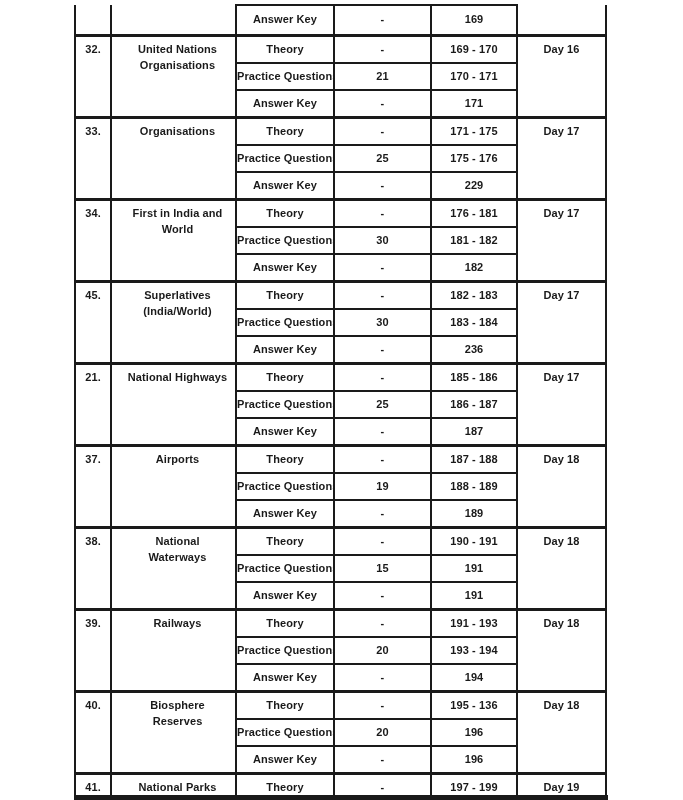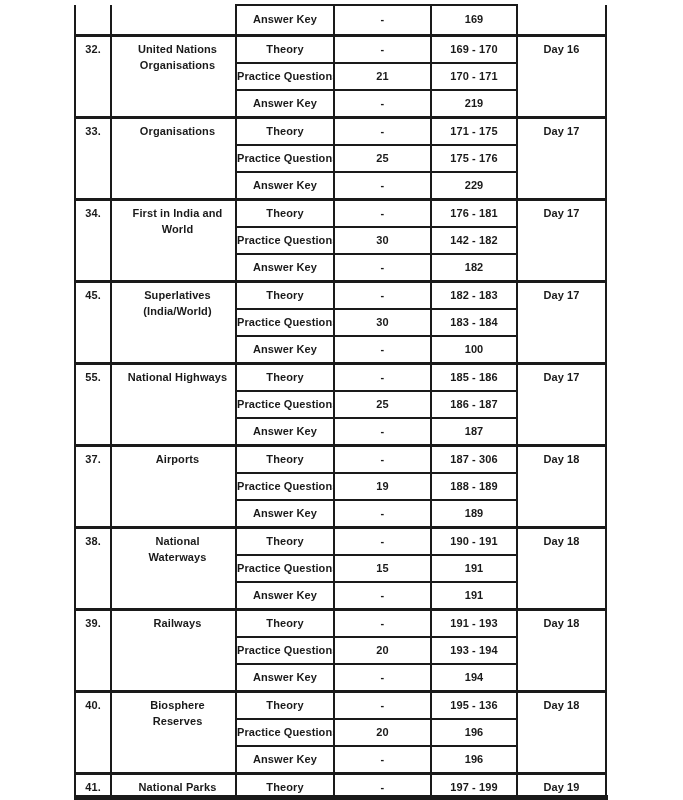--- a/index.html
+++ b/index.html
@@ -100,21 +100,21 @@
           <td class="day" rowspan="3">Day 16</td>
         </tr>
         <tr>
           <td class="type">Practice Questions</td>
           <td class="count">21</td>
           <td class="pages">170 - 171</td>
         </tr>
         <tr>
           <td class="type">Answer Key</td>
           <td class="count">-</td>
-          <td class="pages">219</td>
+          <td class="pages">171</td>
         </tr>
         <tr class="blk">
           <td class="num" rowspan="3">33.</td>
           <td class="name" rowspan="3">Organisations</td>
           <td class="type">Theory</td>
           <td class="count">-</td>
           <td class="pages">171 - 175</td>
           <td class="day" rowspan="3">Day 17</td>
         </tr>
         <tr>
@@ -131,21 +131,21 @@
           <td class="num" rowspan="3">34.</td>
           <td class="name" rowspan="3">First in India and World</td>
           <td class="type">Theory</td>
           <td class="count">-</td>
           <td class="pages">176 - 181</td>
           <td class="day" rowspan="3">Day 17</td>
         </tr>
         <tr>
           <td class="type">Practice Questions</td>
           <td class="count">30</td>
-          <td class="pages">142 - 182</td>
+          <td class="pages">181 - 182</td>
         </tr>
         <tr>
           <td class="type">Answer Key</td>
           <td class="count">-</td>
           <td class="pages">182</td>
         </tr>
         <tr class="blk">
           <td class="num" rowspan="3">45.</td>
           <td class="name" rowspan="3">Superlatives (India/World)</td>
           <td class="type">Theory</td>
@@ -154,24 +154,24 @@
           <td class="day" rowspan="3">Day 17</td>
         </tr>
         <tr>
           <td class="type">Practice Questions</td>
           <td class="count">30</td>
           <td class="pages">183 - 184</td>
         </tr>
         <tr>
           <td class="type">Answer Key</td>
           <td class="count">-</td>
-          <td class="pages">100</td>
-        </tr>
-        <tr class="blk">
-          <td class="num" rowspan="3">55.</td>
+          <td class="pages">236</td>
+        </tr>
+        <tr class="blk">
+          <td class="num" rowspan="3">21.</td>
           <td class="name" rowspan="3">National Highways</td>
           <td class="type">Theory</td>
           <td class="count">-</td>
           <td class="pages">185 - 186</td>
           <td class="day" rowspan="3">Day 17</td>
         </tr>
         <tr>
           <td class="type">Practice Questions</td>
           <td class="count">25</td>
           <td class="pages">186 - 187</td>
@@ -179,21 +179,21 @@
         <tr>
           <td class="type">Answer Key</td>
           <td class="count">-</td>
           <td class="pages">187</td>
         </tr>
         <tr class="blk">
           <td class="num" rowspan="3">37.</td>
           <td class="name" rowspan="3">Airports</td>
           <td class="type">Theory</td>
           <td class="count">-</td>
-          <td class="pages">187 - 306</td>
+          <td class="pages">187 - 188</td>
           <td class="day" rowspan="3">Day 18</td>
         </tr>
         <tr>
           <td class="type">Practice Questions</td>
           <td class="count">19</td>
           <td class="pages">188 - 189</td>
         </tr>
         <tr>
           <td class="type">Answer Key</td>
           <td class="count">-</td>

